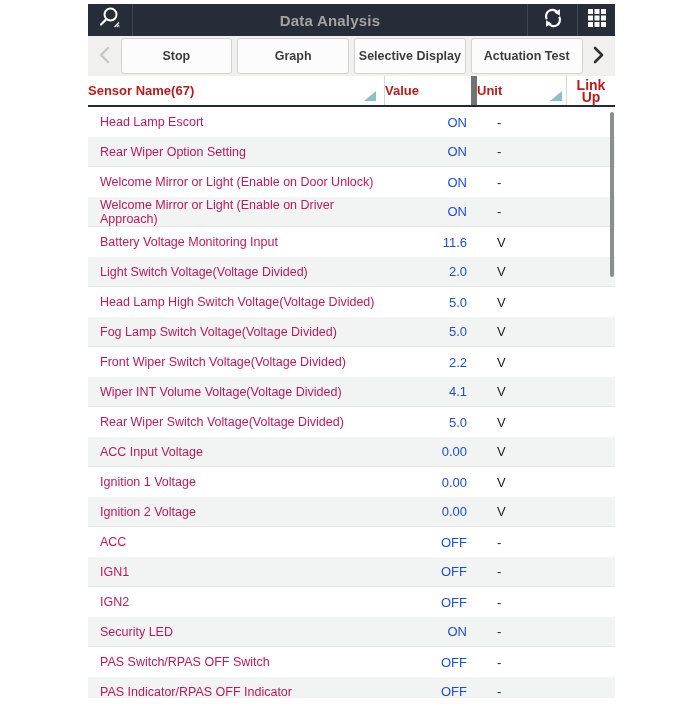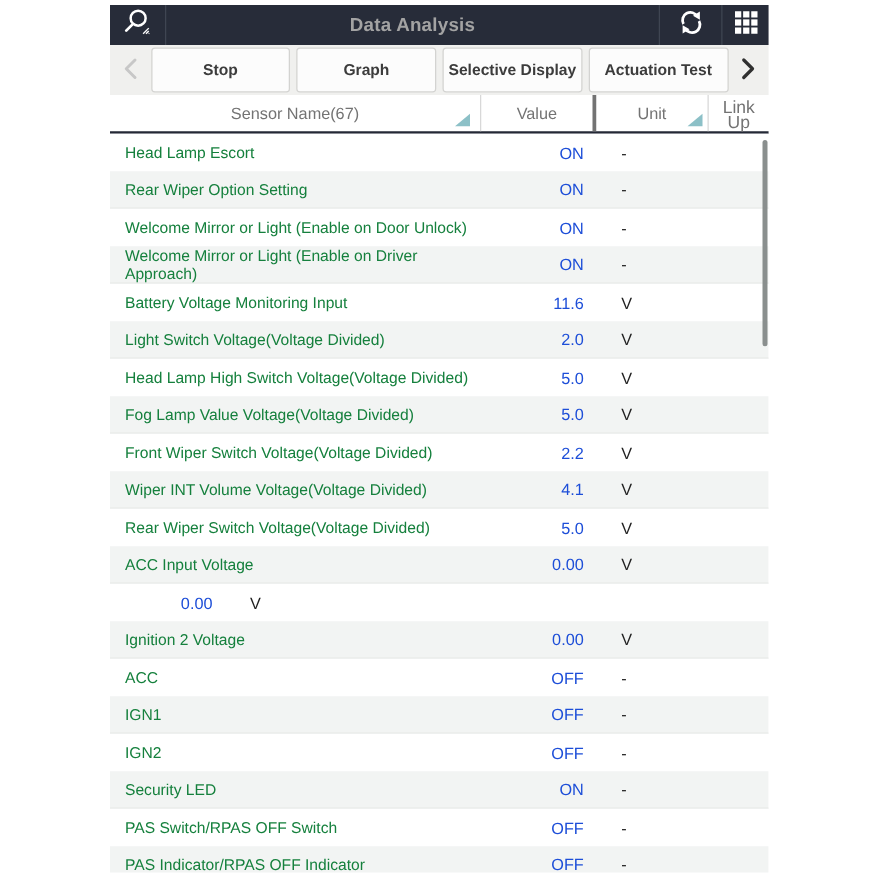--- a/index.html
+++ b/index.html
@@ -24,39 +24,39 @@
   .nav-arrow { width: 26px; height: 36px; display: flex; align-items: center;
     justify-content: center; background: transparent; border: none; cursor: pointer; }
   .tb-btn { flex: 1; height: 36px; margin: 0 2.5px; background: #fcfcfc;
     border: 1px solid #d3d3d1; border-radius: 3px; font-family: "Liberation Sans", sans-serif;
     font-size: 12.5px; font-weight: bold; color: #3c3c3c; cursor: pointer;
     white-space: nowrap; overflow: hidden; padding: 0 2px; }
 
   
   .thead { display: flex; height: 31px; background: #ffffff;
     border-bottom: 2px solid #242936; }
-  .th { position: relative; display: flex; align-items: center; justify-content: center;
-    color: #737373; font-weight: normal; font-size: 13px; cursor: pointer; }
+  .th { position: relative; display: flex; align-items: center; 
+    color: #b91c1c; font-weight: bold; font-size: 13px; cursor: pointer; }
   .th-sensor { width: 297px; border-right: 1px solid #d8d8d8; }
-  .th-value  { width: 92px;  border-right: 3px solid #737373; }
+  .th-value  { width: 92px;  border-right: 6px solid #737373; }
   .th-unit   { width: 90px;  border-right: 1px solid #d8d8d8; }
   .th-linkup { flex: 1; font-size: 14px; line-height: 12px; text-align: center;
     padding: 0 6px; }
   .sort-tri { position: absolute; bottom: 4px; width: 0; height: 0;
     border-left: 12px solid transparent; border-bottom: 10px solid #8cc0c7; }
   .th-sensor .sort-tri { right: 8px; }
   .th-unit   .sort-tri { right: 4px; }
 
   
   .tbody { position: relative; height: 591px; overflow: hidden; background: #ffffff; }
   .row { display: flex; height: 30px; background: #ffffff; cursor: pointer; }
   .row.alt { background: #f2f4f3; border-bottom: 1px solid #e5e7e6; }
   .cell { display: flex; align-items: center; }
   .c-name { width: 297px; padding-left: 12px; padding-right: 6px;
-    font-size: 12.5px; line-height: 14px; color: #15803d; }
+    font-size: 12.5px; line-height: 14px; color: #be185d; }
   .c-value { width: 92px; justify-content: flex-end; padding-right: 10px;
     font-size: 13px; color: #1d4ed8; }
   .c-unit { width: 90px; padding-left: 20px; font-size: 13px; color: #1f1f1f; }
   .c-linkup { flex: 1; }
 
   
   .scroll-thumb { position: absolute; right: 1px; top: 5px; width: 4px; height: 165px;
     background: #8a8f8e; border-radius: 2px; }
 </style>
 </head>
@@ -192,21 +192,21 @@
   </div>
 
   <div class="row">
     <div class="cell c-name">Head Lamp High Switch Voltage(Voltage Divided)</div>
     <div class="cell c-value">5.0</div>
     <div class="cell c-unit">V</div>
     <div class="cell c-linkup"></div>
   </div>
 
   <div class="row alt">
-    <div class="cell c-name">Fog Lamp Value Voltage(Voltage Divided)</div>
+    <div class="cell c-name">Fog Lamp Switch Voltage(Voltage Divided)</div>
     <div class="cell c-value">5.0</div>
     <div class="cell c-unit">V</div>
     <div class="cell c-linkup"></div>
   </div>
 
   <div class="row">
     <div class="cell c-name">Front Wiper Switch Voltage(Voltage Divided)</div>
     <div class="cell c-value">2.2</div>
     <div class="cell c-unit">V</div>
     <div class="cell c-linkup"></div>
@@ -227,20 +227,21 @@
   </div>
 
   <div class="row alt">
     <div class="cell c-name">ACC Input Voltage</div>
     <div class="cell c-value">0.00</div>
     <div class="cell c-unit">V</div>
     <div class="cell c-linkup"></div>
   </div>
 
   <div class="row">
+    <div class="cell c-name">Ignition 1 Voltage</div>
     <div class="cell c-value">0.00</div>
     <div class="cell c-unit">V</div>
     <div class="cell c-linkup"></div>
   </div>
 
   <div class="row alt">
     <div class="cell c-name">Ignition 2 Voltage</div>
     <div class="cell c-value">0.00</div>
     <div class="cell c-unit">V</div>
     <div class="cell c-linkup"></div>

